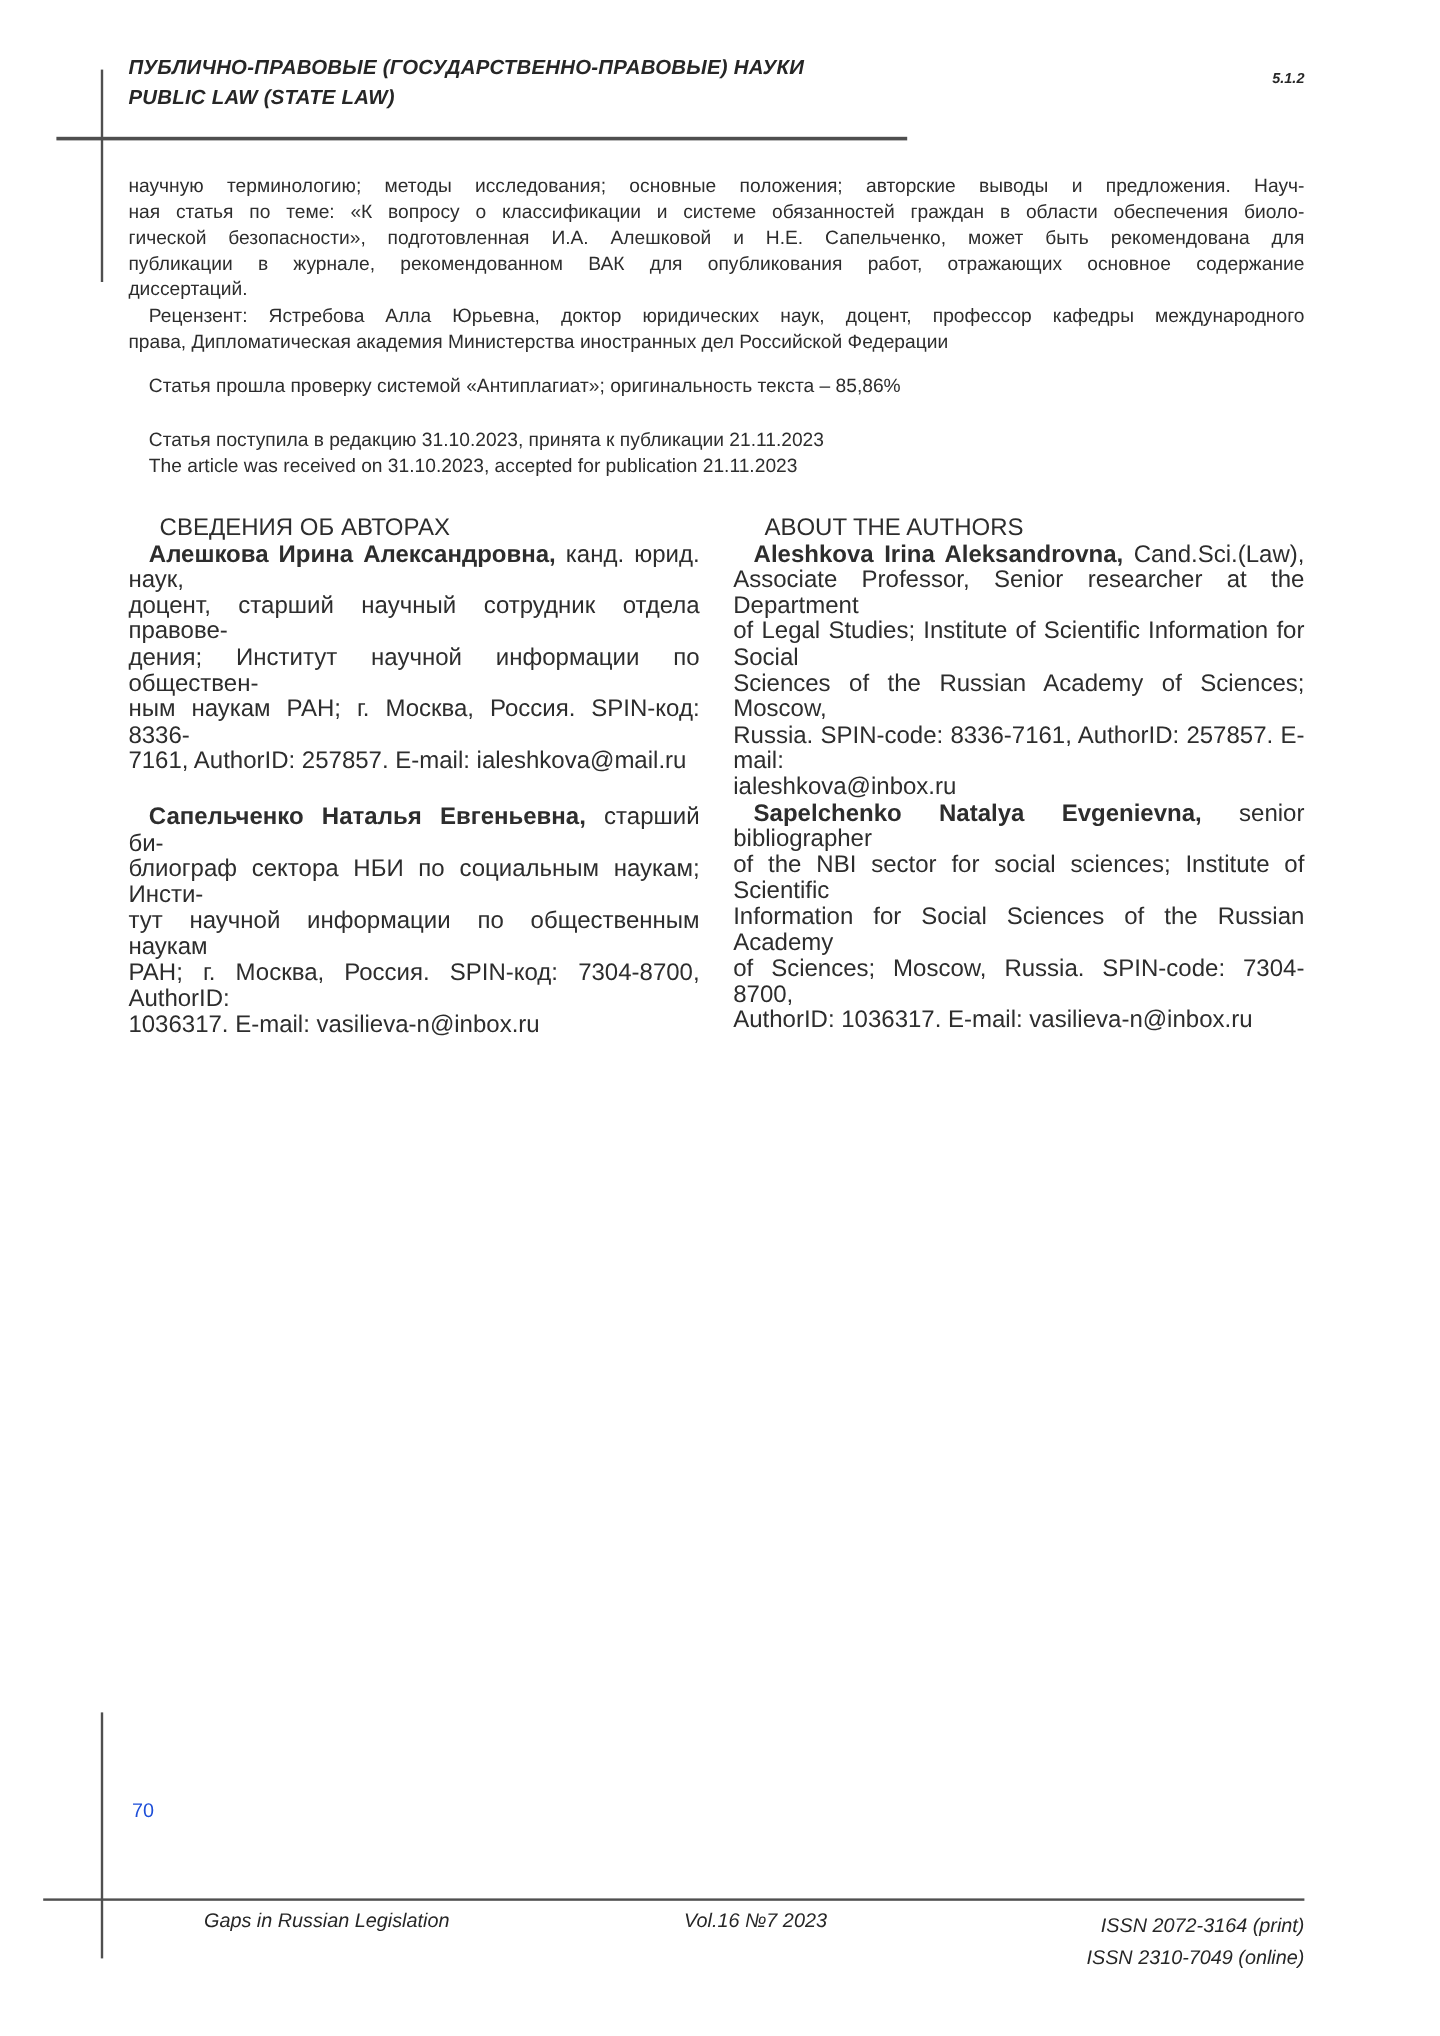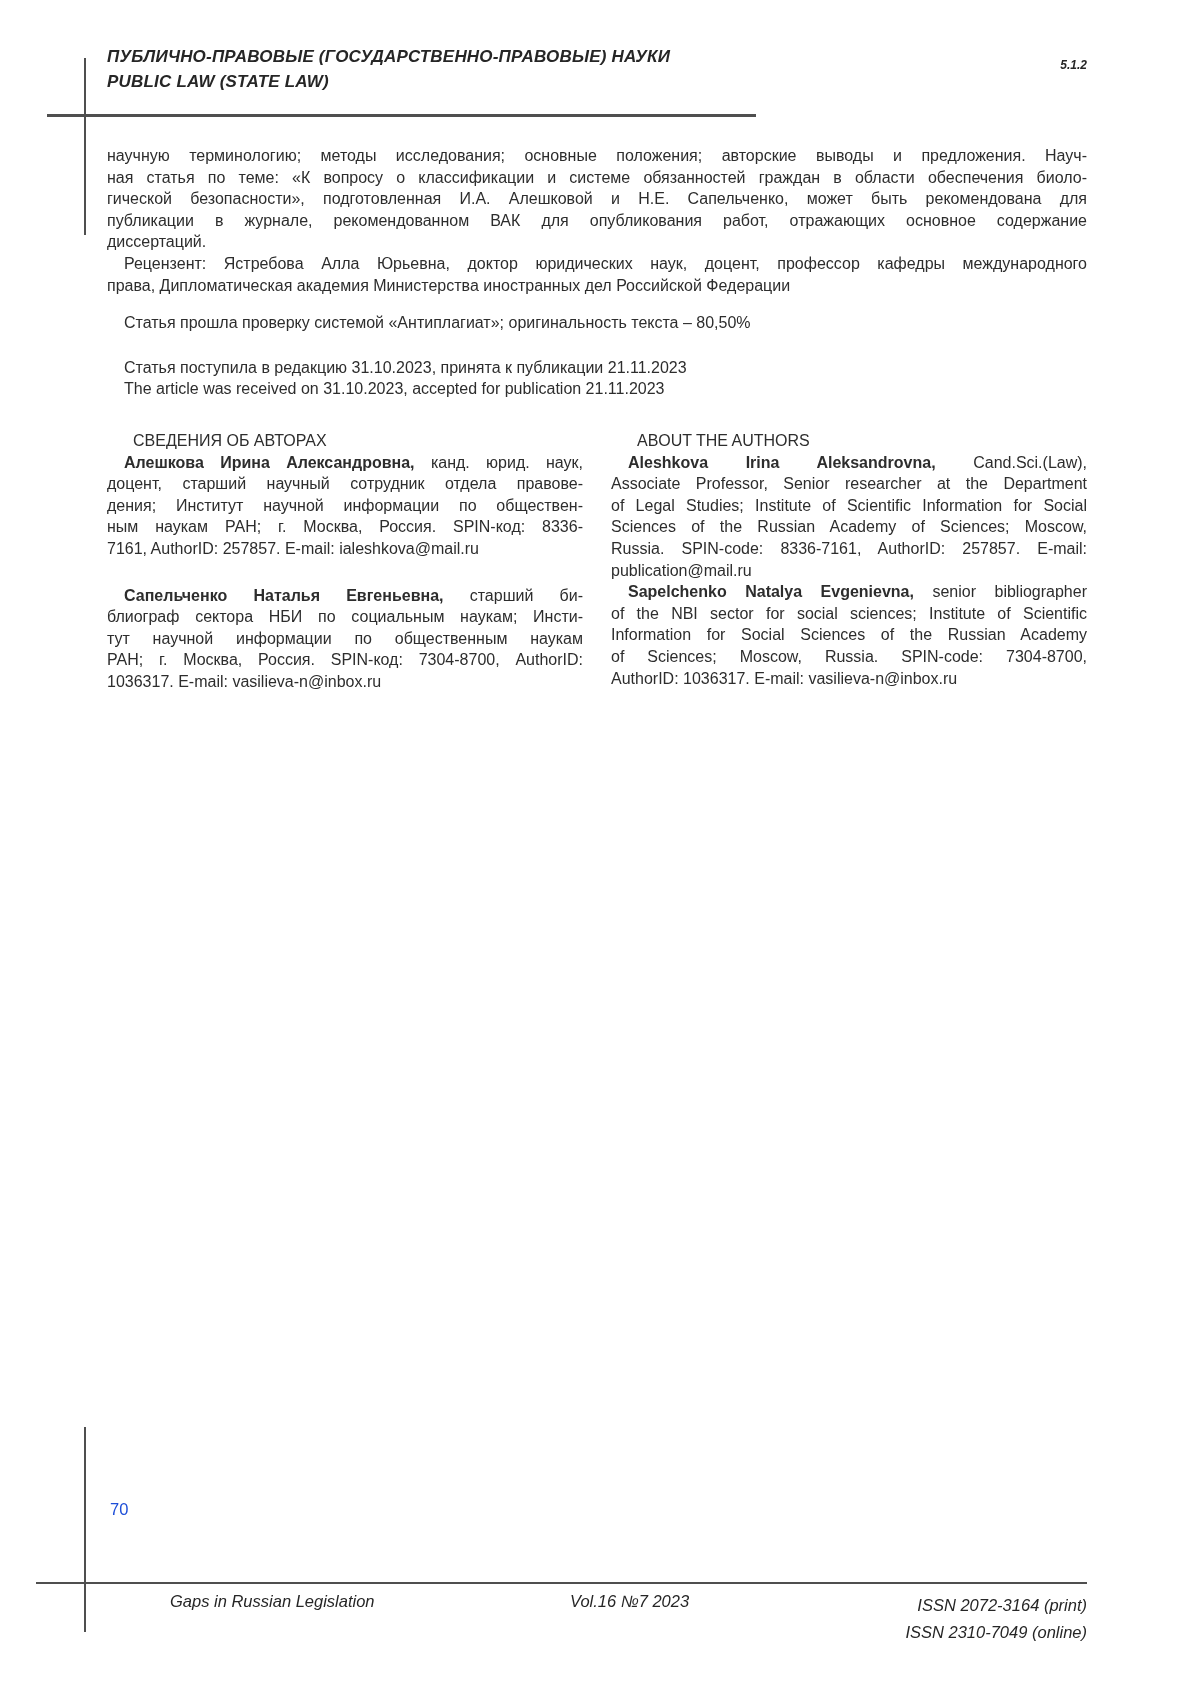--- a/index.html
+++ b/index.html
@@ -44,21 +44,21 @@
   .noju .tline { text-align-last: left; }
   .tline.indent { text-indent: 17px; }
   .bname { font-weight: bold; }
   .gap-antiplag { margin-top: 16px; }
   .gap-received { margin-top: 23px; }
 
   
   .authors {
     position: absolute; left: 107px; top: 430px; width: 980px;
     display: flex; gap: 28px;
-    font-size: 16px; line-height: 21.6px;
+    font-size: 20px; line-height: 21.6px;
   }
   .col { width: 476px; }
   .col-heading { text-indent: 26px; line-height: 21.6px; margin-bottom: 0; }
   .gap-above { margin-top: 25px; }
 
   
   .page-footer { position: absolute; left: 0; top: 0; width: 100%; height: 100%; pointer-events: none; }
   .pageno  { position: absolute; left: 110px; top: 1500px; font-size: 16.5px; color: #1d4ed8; }
   .journal { position: absolute; left: 170px; top: 1592px; font-size: 16.5px; font-style: italic; color: #262626; }
   .vol     { position: absolute; left: 570px; top: 1592px; font-size: 16.5px; font-style: italic; color: #262626; }
@@ -87,21 +87,21 @@
         <div class="tline">ная статья по теме: «К вопросу о классификации и системе обязанностей граждан в области обеспечения биоло-</div>
         <div class="tline">гической безопасности», подготовленная И.А. Алешковой и Н.Е. Сапельченко, может быть рекомендована для</div>
         <div class="tline">публикации в журнале, рекомендованном ВАК для опубликования работ, отражающих основное содержание</div>
         <div class="tline last">диссертаций.</div>
       </div>
     <div class="para">
         <div class="tline indent">Рецензент: Ястребова Алла Юрьевна, доктор юридических наук, доцент, профессор кафедры международного</div>
         <div class="tline last">права, Дипломатическая академия Министерства иностранных дел Российской Федерации</div>
       </div>
     <div class="para noju gap-antiplag">
-        <div class="tline last indent">Статья прошла проверку системой «Антиплагиат»; оригинальность текста – 80,50%</div>
+        <div class="tline last indent">Статья прошла проверку системой «Антиплагиат»; оригинальность текста – 85,86%</div>
       </div>
     <div class="para noju gap-received">
         <div class="tline indent">Статья поступила в редакцию 31.10.2023, принята к публикации 21.11.2023</div>
         <div class="tline last indent">The article was received on 31.10.2023, accepted for publication 21.11.2023</div>
       </div>
   </main>
 
   <section class="authors">
     <div class="col">
       <div class="col-heading">СВЕДЕНИЯ ОБ АВТОРАХ</div>
@@ -121,21 +121,21 @@
         </div>
     </div>
     <div class="col">
       <div class="col-heading">ABOUT THE AUTHORS</div>
       <div class="author-block">
           <div class="tline indent"><span class="bname">Aleshkova Irina Aleksandrovna,</span> Cand.Sci.(Law),</div>
           <div class="tline">Associate Professor, Senior researcher at the Department</div>
           <div class="tline">of Legal Studies; Institute of Scientific Information for Social</div>
           <div class="tline">Sciences of the Russian Academy of Sciences; Moscow,</div>
           <div class="tline">Russia. SPIN-code: 8336-7161, AuthorID: 257857. E-mail:</div>
-          <div class="tline last">publication@mail.ru</div>
+          <div class="tline last">ialeshkova@inbox.ru</div>
         </div>
       <div class="author-block">
           <div class="tline indent"><span class="bname">Sapelchenko Natalya Evgenievna,</span> senior bibliographer</div>
           <div class="tline">of the NBI sector for social sciences; Institute of Scientific</div>
           <div class="tline">Information for Social Sciences of the Russian Academy</div>
           <div class="tline">of Sciences; Moscow, Russia. SPIN-code: 7304-8700,</div>
           <div class="tline last">AuthorID: 1036317. E-mail: vasilieva-n@inbox.ru</div>
         </div>
     </div>
   </section>

